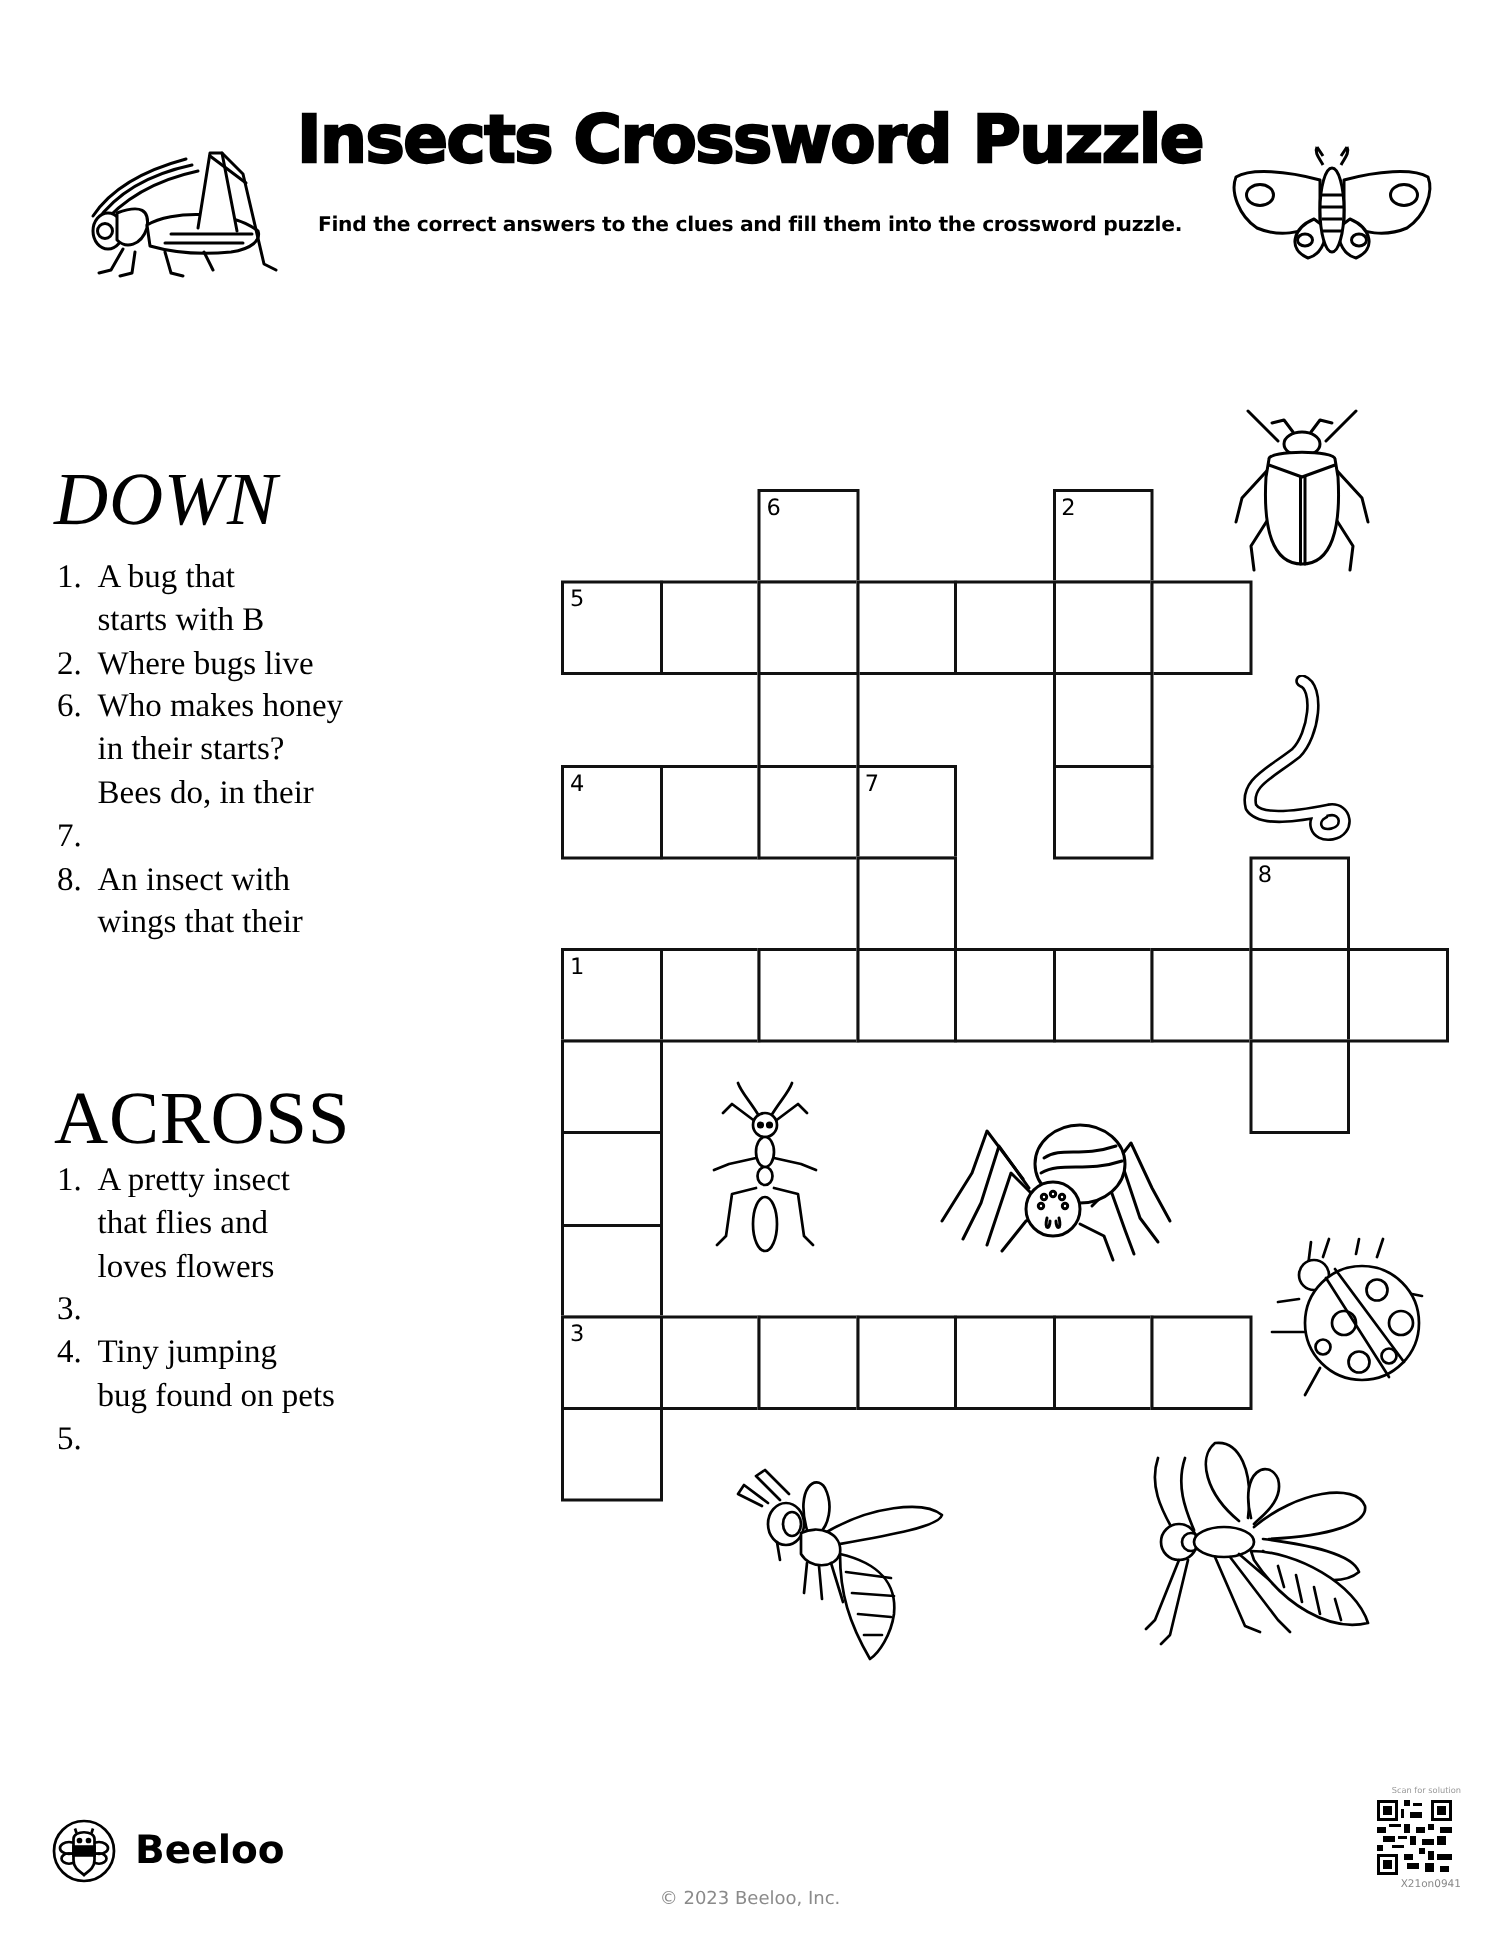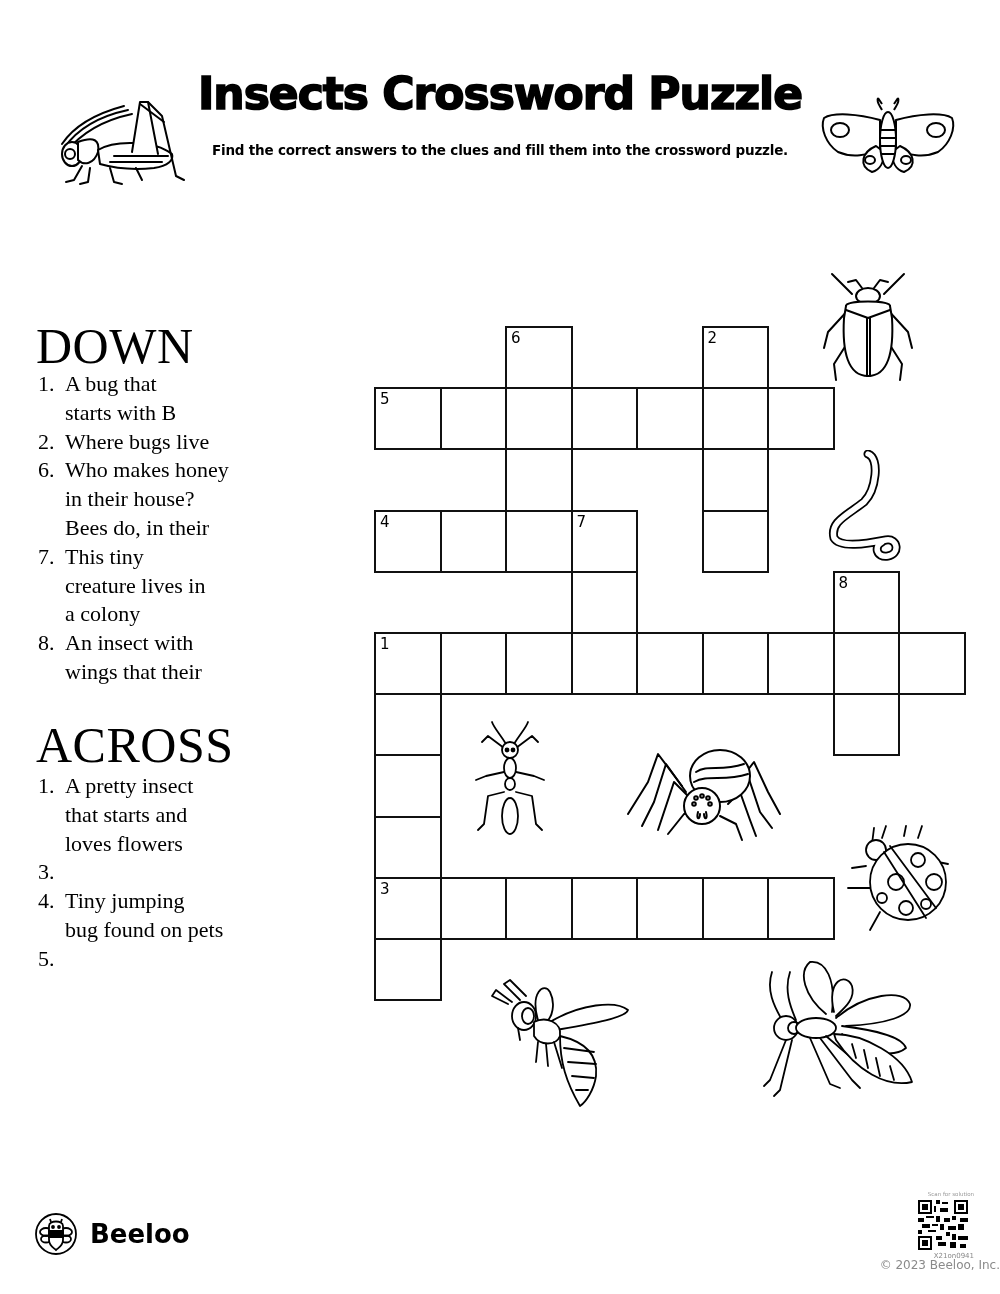--- a/index.html
+++ b/index.html
@@ -12,21 +12,21 @@
   .clue-list { position: absolute; left: 38px; width: 230px; margin: 0; padding: 0; list-style: none; font-family: "Liberation Serif", serif; font-size: 22px; line-height: 28.8px; }
   .clue-list li { display: flex; }
   .clue-num { flex: 0 0 auto; width: 27px; }
   .clue-text { flex: 1 1 auto; white-space: pre-line; }
   .grid { position: absolute; left: 0; top: 0; width: 1000px; height: 1294px; pointer-events: none; }
   .cell { position: absolute; width: 65.5px; height: 61px; box-sizing: border-box; border: 2px solid #111; background: #fff; pointer-events: auto; }
   .cell-num { position: absolute; left: 4px; top: 2px; font-family: "DejaVu Sans", sans-serif; font-size: 15px; line-height: 16px; }
   .brand { position: absolute; left: 34px; top: 1212px; display: flex; align-items: center; }
   .brand-logo { width: 44px; height: 44px; }
   .brand-name { margin-left: 12px; font-family: "DejaVu Sans", sans-serif; font-weight: bold; font-size: 26px; letter-spacing: 0px; }
-  .copyright { position: absolute; left: 0; width: 1000px; top: 1258px; text-align: right; font-family: "DejaVu Sans", sans-serif; font-size: 12px; color: #8a8a8a; }
+  .copyright { position: absolute; left: 0; width: 1000px; top: 1258px; text-align: center; font-family: "DejaVu Sans", sans-serif; font-size: 12px; color: #8a8a8a; }
   .qr-block { position: absolute; left: 912px; top: 1190px; width: 62px; text-align: right; }
   .qr-caption { font-family: "DejaVu Sans", sans-serif; font-size: 5.5px; color: #999; line-height: 8px; }
   .qr-code { width: 50px; height: 50px; margin: 2px auto 2px auto; }
   .qr-id { font-family: "DejaVu Sans", sans-serif; font-size: 7px; color: #888; }
 </style>
 </head>
 <body>
 
 <div class="title">Insects Crossword Puzzle</div>
 <div class="subtitle">Find the correct answers to the clues and fill them into the crossword puzzle.</div>
@@ -168,56 +168,53 @@
     <path d="M86 66 C118 70 146 76 150 88 C138 98 110 94 86 74" fill="#fff"></path>
     <circle cx="30" cy="68" r="12" fill="#fff"></circle>
       <circle cx="38" cy="68" r="6"></circle>
     <ellipse cx="60" cy="68" rx="20" ry="10" fill="#fff"></ellipse>
     <path d="M30 80 L14 120 L8 126 M36 80 L24 130 L18 136 M54 78 L74 124 L84 128 M64 78 L96 120 L104 128 M70 76 L112 112 L122 116"></path>
     <path d="M78 74 C108 74 148 96 156 122 C130 128 100 110 80 80 Z" fill="#fff"></path>
     <path d="M96 84 L100 98 M108 90 L112 108 M120 98 L124 116 M134 106 L138 120"></path>
   </svg>
 </div>
 
-<div class="clue-heading" style="top:321px;">DOWN</div>
+<div class="clue-heading" style="top:307px;font-style:italic;">DOWN</div>
 <ul class="clue-list" style="top:370px;">
   <li>
       <span class="clue-num">1.</span>
       <span class="clue-text">A bug that
 starts with B</span>
     </li>
   <li>
       <span class="clue-num">2.</span>
       <span class="clue-text">Where bugs live</span>
     </li>
   <li>
       <span class="clue-num">6.</span>
       <span class="clue-text">Who makes honey
- in their house?
+ in their starts?
   Bees do, in their</span>
     </li>
   <li>
       <span class="clue-num">7.</span>
-      <span class="clue-text">This tiny
-creature lives in
-a colony</span>
     </li>
   <li>
       <span class="clue-num">8.</span>
       <span class="clue-text">An insect with
 wings that their</span>
     </li>
 </ul>
 
 <div class="clue-heading" style="top:720px;">ACROSS</div>
 <ul class="clue-list" style="top:772px;">
   <li>
       <span class="clue-num">1.</span>
       <span class="clue-text">A pretty insect
-that starts and
+that flies and
 loves flowers</span>
     </li>
   <li>
       <span class="clue-num">3.</span>
     </li>
   <li>
       <span class="clue-num">4.</span>
       <span class="clue-text">Tiny jumping
 bug found on pets</span>
     </li>

